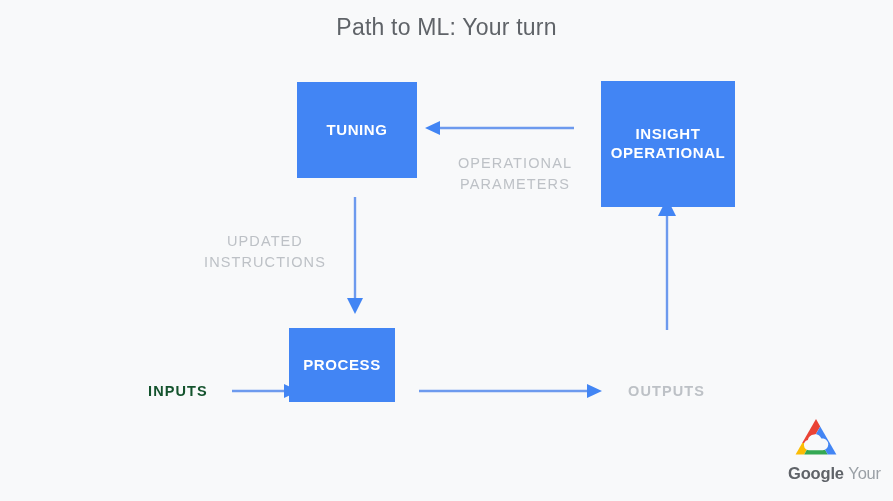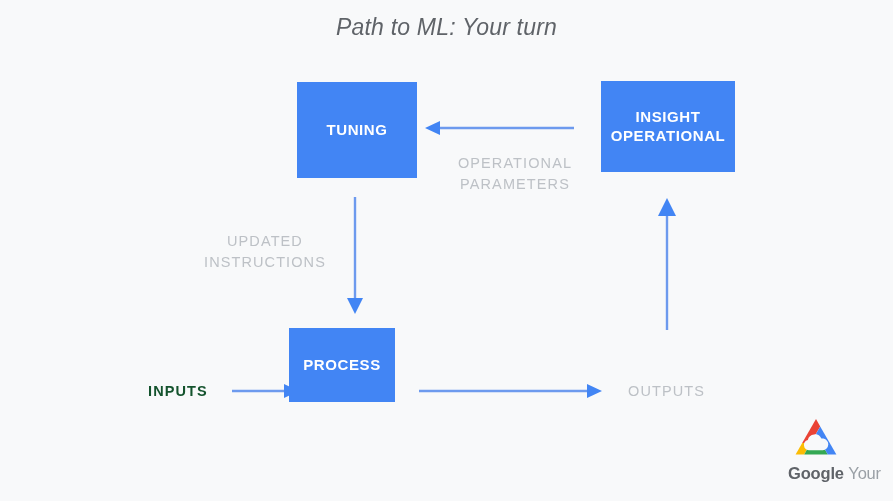--- a/index.html
+++ b/index.html
@@ -28,40 +28,39 @@
     position: absolute;
     left: 0;
     top: 14px;
     width: 893px;
     text-align: center;
     font-size: 23px;
     font-weight: 400;
     color: #5f6368;
     letter-spacing: 0.2px;
     white-space: nowrap;
-    font-style: italic;
   }
 
   
   .node-box {
     position: absolute;
     background: #4285f4;
     display: flex;
     align-items: center;
     justify-content: center;
     text-align: center;
     color: #ffffff;
     font-size: 15px;
     font-weight: 700;
     letter-spacing: 0.6px;
     line-height: 1.25;
     box-sizing: border-box;
   }
   #box-tuning   { left: 297px; top: 82px;  width: 120px; height: 96px; }
-  #box-insight  { left: 601px; top: 81px;  width: 134px; height: 91px; }
+  #box-insight  { left: 601px; top: 81px;  width: 134px; height: 126px; }
   #box-process  { left: 289px; top: 328px; width: 106px; height: 74px; }
 
   
   .edge-label {
     position: absolute;
     color: #bdc1c6;
     font-size: 14.5px;
     font-weight: 400;
     letter-spacing: 1.1px;
     line-height: 1.45;
@@ -71,21 +70,21 @@
   #label-operational  { left: 430px; top: 153px; width: 170px; }
   #label-updated      { left: 180px; top: 231px; width: 170px; }
 
   .terminal-label {
     position: absolute;
     font-size: 14.5px;
     letter-spacing: 1.1px;
     white-space: nowrap;
   }
   #label-inputs  { left: 148px; top: 383px; color: #14532d; font-weight: 700; }
-  #label-outputs { left: 628px; top: 383px; color: #bdc1c6; font-weight: 400; }
+  #label-outputs { left: 628px; top: 383px; color: #bdc1c6; font-weight: 700; }
 
   
   #arrow-layer {
     position: absolute;
     left: 0; top: 0;
     width: 893px;
     height: 501px;
   }
 
   

